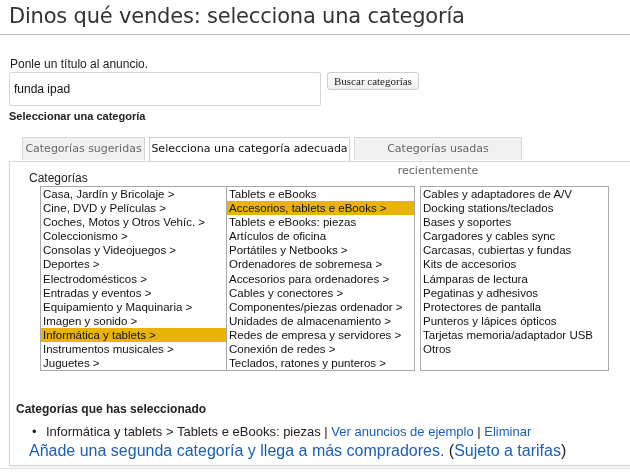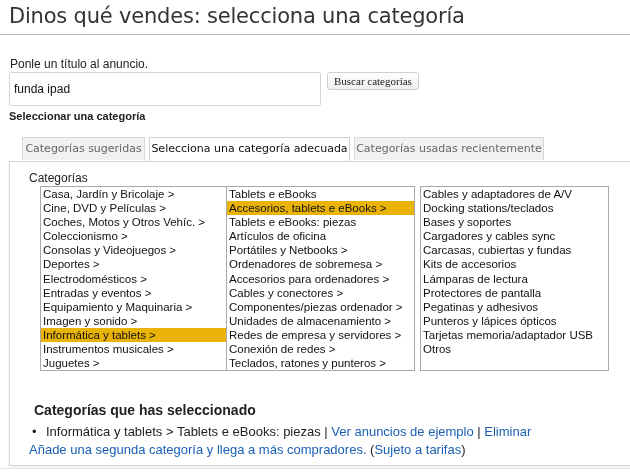--- a/index.html
+++ b/index.html
@@ -56,50 +56,50 @@
     .listbox {
       position: absolute; top: 186px; height: 185px; box-sizing: border-box;
       border: 1px solid #a9a9a9; overflow: hidden; background: #fff;
     }
     .listbox .opt {
       height: 14.1px; line-height: 14px; font-size: 11.5px; color: #111;
       padding-left: 2px; white-space: nowrap; cursor: pointer;
     }
     .listbox .opt.selected { background: #eab308; }
     .sel-heading {
-      position: absolute; left: 34px; top: 402px; font-size: 14px; font-weight: bold; color: #222;
+      position: absolute; left: 16px; top: 402px; font-size: 12px; font-weight: bold; color: #222;
     }
     .sel-row {
       position: absolute; left: 32px; top: 424px; font-size: 13px; color: #222; white-space: nowrap;
     }
     .sel-row .bullet { display: inline-block; width: 14px; }
     a { color: #1a5fb4; text-decoration: none; cursor: pointer; }
     .add-row {
-      position: absolute; left: 29px; top: 442px; font-size: 13px; color: #222; white-space: nowrap;
+      position: absolute; left: 29px; top: 442px; font-size: 16px; color: #222; white-space: nowrap;
     }
     .bottom-rule {
       position: absolute; left: 0; top: 468px; width: 630px; border-top: 1px solid #e3e3e3;
     }
   </style>
 </head>
 <body>
 
 <h1 class="page-title">Dinos qué vendes: selecciona una categoría</h1>
 <div class="title-rule"></div>
 
 <div class="title-label">Ponle un título al anuncio.</div>
 <input class="title-input" type="text" value="funda ipad" style="">
 <button class="search-button">Buscar categorías</button>
 
 <h2 class="section-heading">Seleccionar una categoría</h2>
 
 <div class="tabs">
   <div class="tab" style="left:0; width:123px;">Categorías sugeridas</div>
   <div class="tab active" style="left:127px; width:201px;">Selecciona una categoría adecuada</div>
-  <div class="tab" style="left:332px; width:190px;">Categorías usadas recientemente</div>
+  <div class="tab" style="left:332px; width:168px;">Categorías usadas recientemente</div>
 </div>
 
 <div class="panel"></div>
 
 <div class="cat-label">Categorías</div>
 
 <div class="listbox" style="left:40px; width:214px;">
   <div class="opt">Casa, Jardín y Bricolaje &gt;</div>
   <div class="opt">Cine, DVD y Películas &gt;</div>
   <div class="opt">Coches, Motos y Otros Vehíc. &gt;</div>
@@ -132,22 +132,22 @@
 </div>
 
 <div class="listbox" style="left:420px; width:189px;">
   <div class="opt">Cables y adaptadores de A/V</div>
   <div class="opt">Docking stations/teclados</div>
   <div class="opt">Bases y soportes</div>
   <div class="opt">Cargadores y cables sync</div>
   <div class="opt">Carcasas, cubiertas y fundas</div>
   <div class="opt">Kits de accesorios</div>
   <div class="opt">Lámparas de lectura</div>
+  <div class="opt">Pegatinas y adhesivos</div>
   <div class="opt">Protectores de pantalla</div>
-  <div class="opt">Pegatinas y adhesivos</div>
   <div class="opt">Punteros y lápices ópticos</div>
   <div class="opt">Tarjetas memoria/adaptador USB</div>
   <div class="opt">Otros</div>
 </div>
 
 <div class="sel-heading">Categorías que has seleccionado</div>
 
 <div class="sel-row">
   <span class="bullet">•</span><span>Informática y tablets &gt; Tablets e eBooks: piezas</span><span> | </span><a>Ver anuncios de ejemplo</a><span> | </span><a>Eliminar</a>
 </div>

